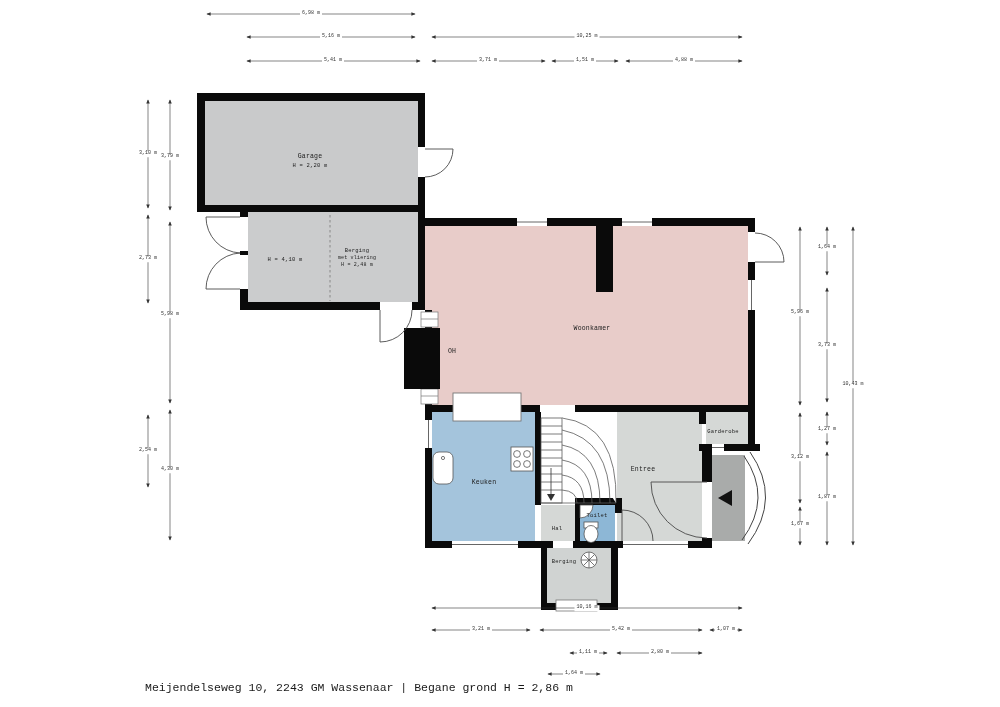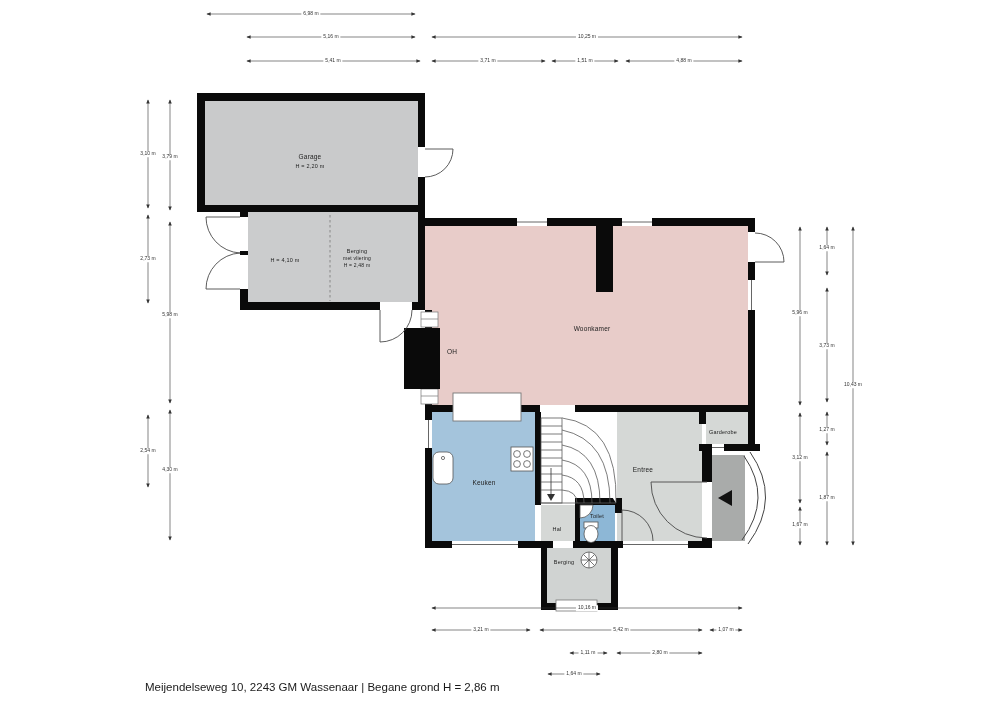--- a/index.html
+++ b/index.html
@@ -1,17 +1,17 @@
 <!DOCTYPE html>
 <html><head>
 <meta charset="utf-8">
 <style>
   html,body{margin:0;padding:0;background:#fff;}
   #canvas{position:relative;width:1000px;height:707px;background:#ffffff;overflow:hidden;
-          font-family:Liberation Sans, sans-serif;}
+          font-family:Liberation Mono, monospace;}
   #plan-svg{position:absolute;left:0;top:0;}
   .dim{position:absolute;transform:translate(-50%,-50%);font-size:5px;line-height:1.1;
        color:#333;background:#fff;padding:0 2px;white-space:nowrap;}
   .room{position:absolute;transform:translate(-50%,-50%);font-size:6.5px;line-height:1.1;
         color:#222;white-space:nowrap;letter-spacing:.2px;}
   .room.small{font-size:5.5px;}
   .room.tiny{font-size:5px;}
   #plan-title{position:absolute;left:145px;top:681px;font-size:11.5px;color:#1a1a1a;}
 </style>
 </head>

